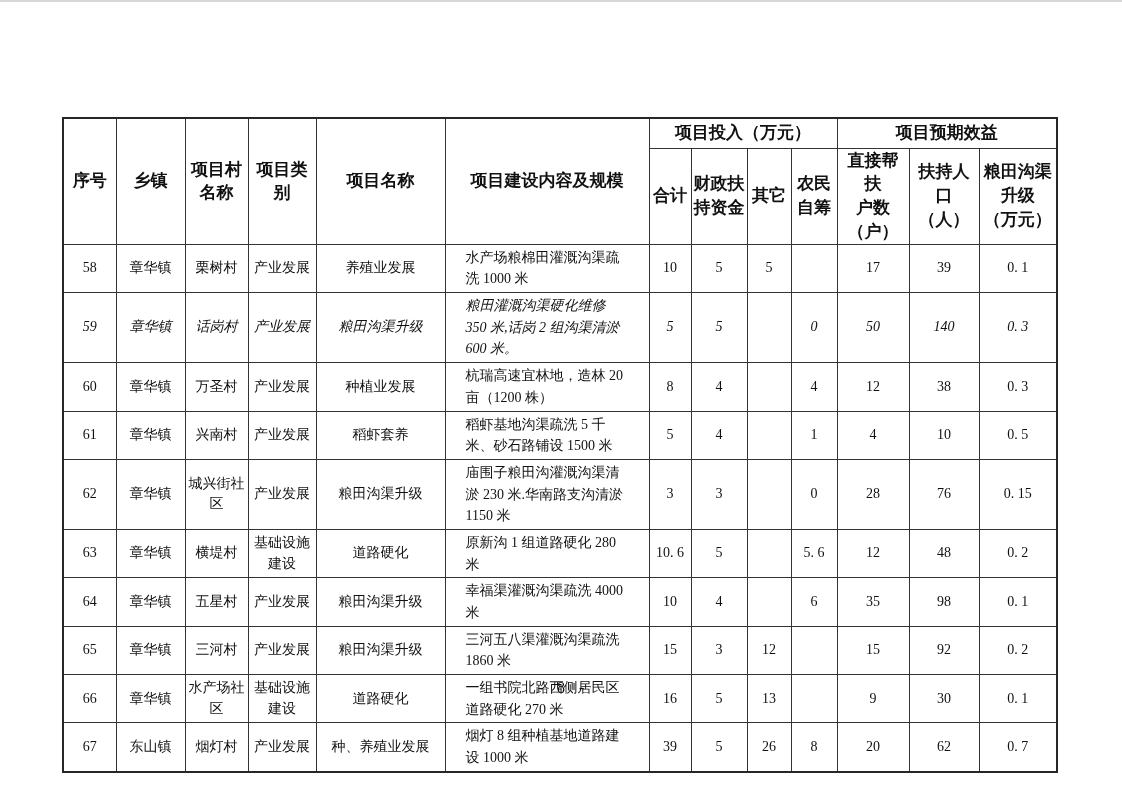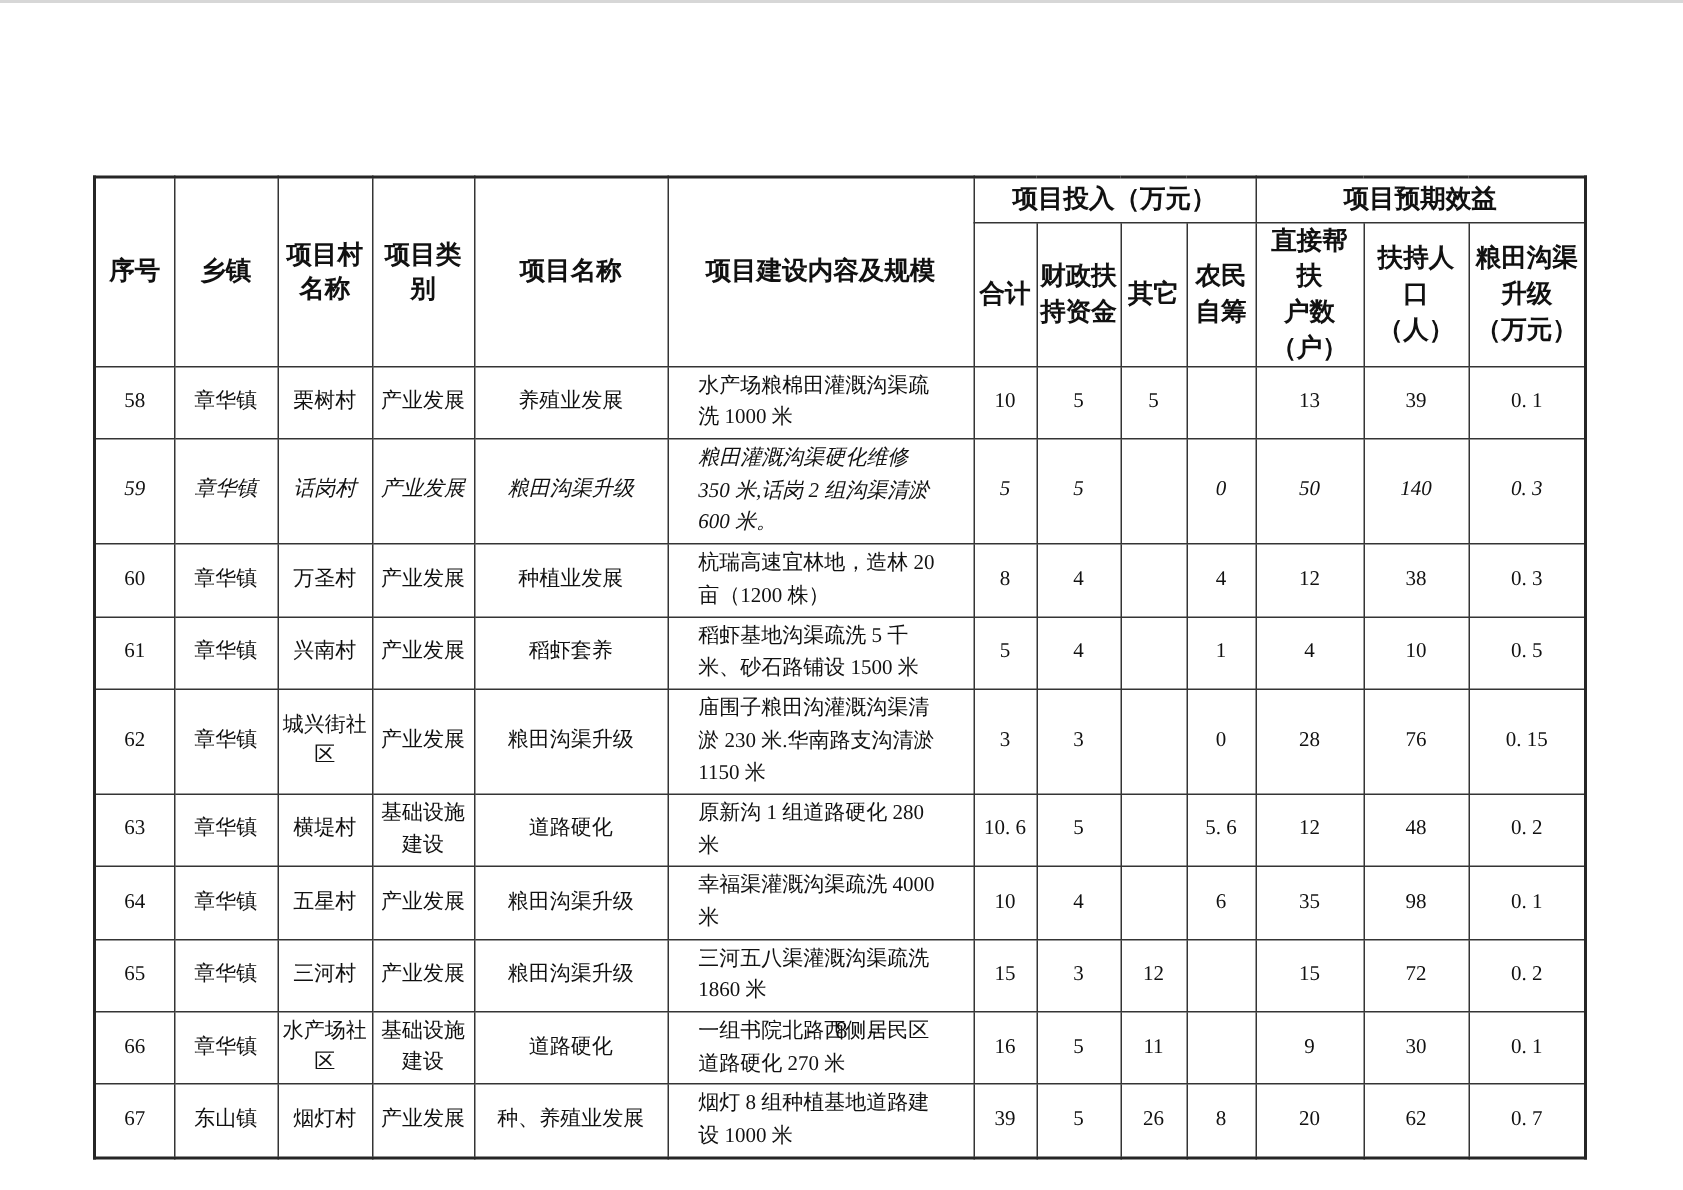--- a/index.html
+++ b/index.html
@@ -125,21 +125,21 @@
           <td>58</td>
           <td>章华镇</td>
           <td>栗树村</td>
           <td>产业发展</td>
           <td>养殖业发展</td>
           <td class="cell-left">水产场粮棉田灌溉沟渠疏洗 1000 米</td>
           <td>10</td>
           <td>5</td>
           <td>5</td>
           <td></td>
-          <td>13</td>
+          <td>17</td>
           <td>39</td>
           <td>0. 1</td>
         </tr>
         <tr style="height: 43px; font-style: italic;">
           <td>59</td>
           <td>章华镇</td>
           <td>话岗村</td>
           <td>产业发展</td>
           <td>粮田沟渠升级</td>
           <td class="cell-left">粮田灌溉沟渠硬化维修 350 米,话岗 2 组沟渠清淤 600 米。</td>
@@ -231,33 +231,33 @@
           <td>章华镇</td>
           <td>三河村</td>
           <td>产业发展</td>
           <td>粮田沟渠升级</td>
           <td class="cell-left">三河五八渠灌溉沟渠疏洗 1860 米</td>
           <td>15</td>
           <td>3</td>
           <td>12</td>
           <td></td>
           <td>15</td>
-          <td>72</td>
+          <td>92</td>
           <td>0. 2</td>
         </tr>
         <tr style="height: 43px;">
           <td>66</td>
           <td>章华镇</td>
           <td>水产场社区</td>
           <td>基础设施建设</td>
           <td>道路硬化</td>
           <td class="cell-left">一组书院北路西侧居民区道路硬化 270 米</td>
           <td>16</td>
           <td>5</td>
-          <td>11</td>
+          <td>13</td>
           <td></td>
           <td>9</td>
           <td>30</td>
           <td>0. 1</td>
         </tr>
         <tr style="height: 43px; margin-left: 48px;">
           <td>67</td>
           <td>东山镇</td>
           <td>烟灯村</td>
           <td>产业发展</td>

